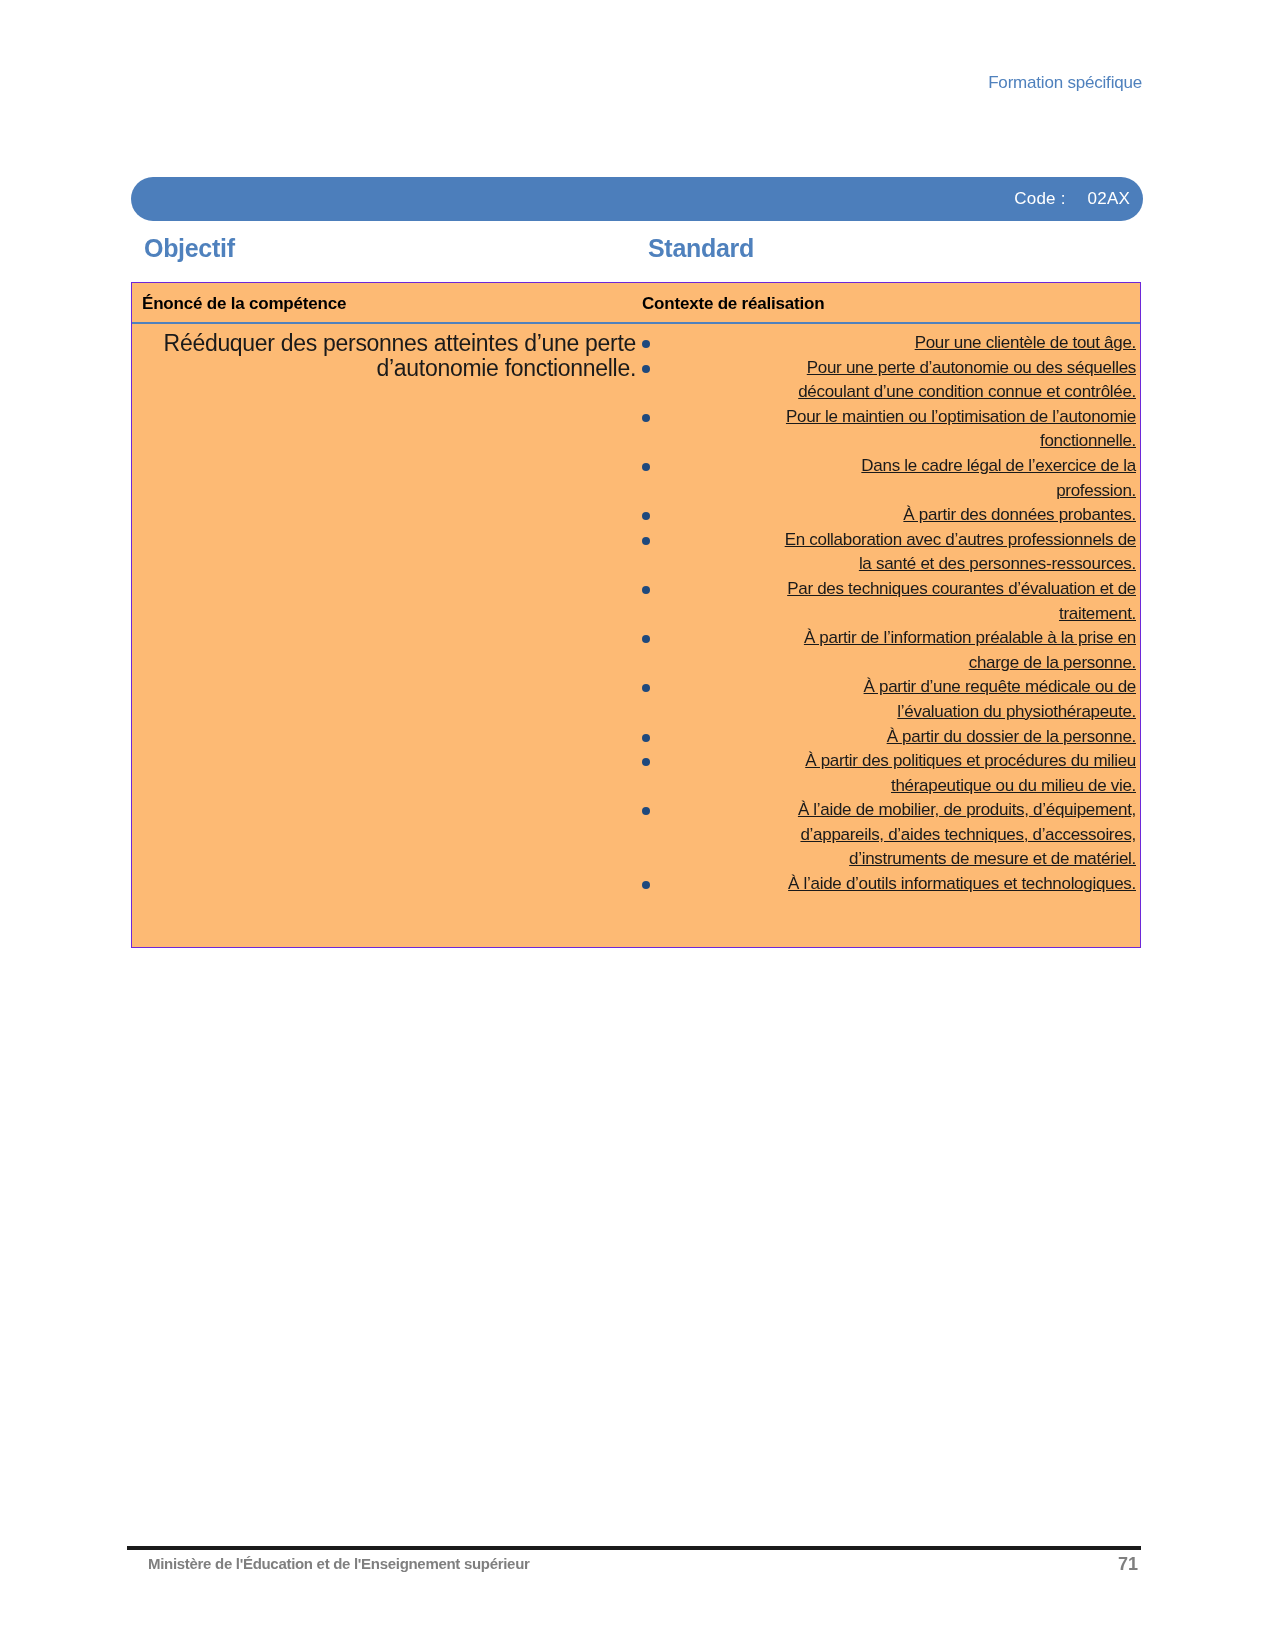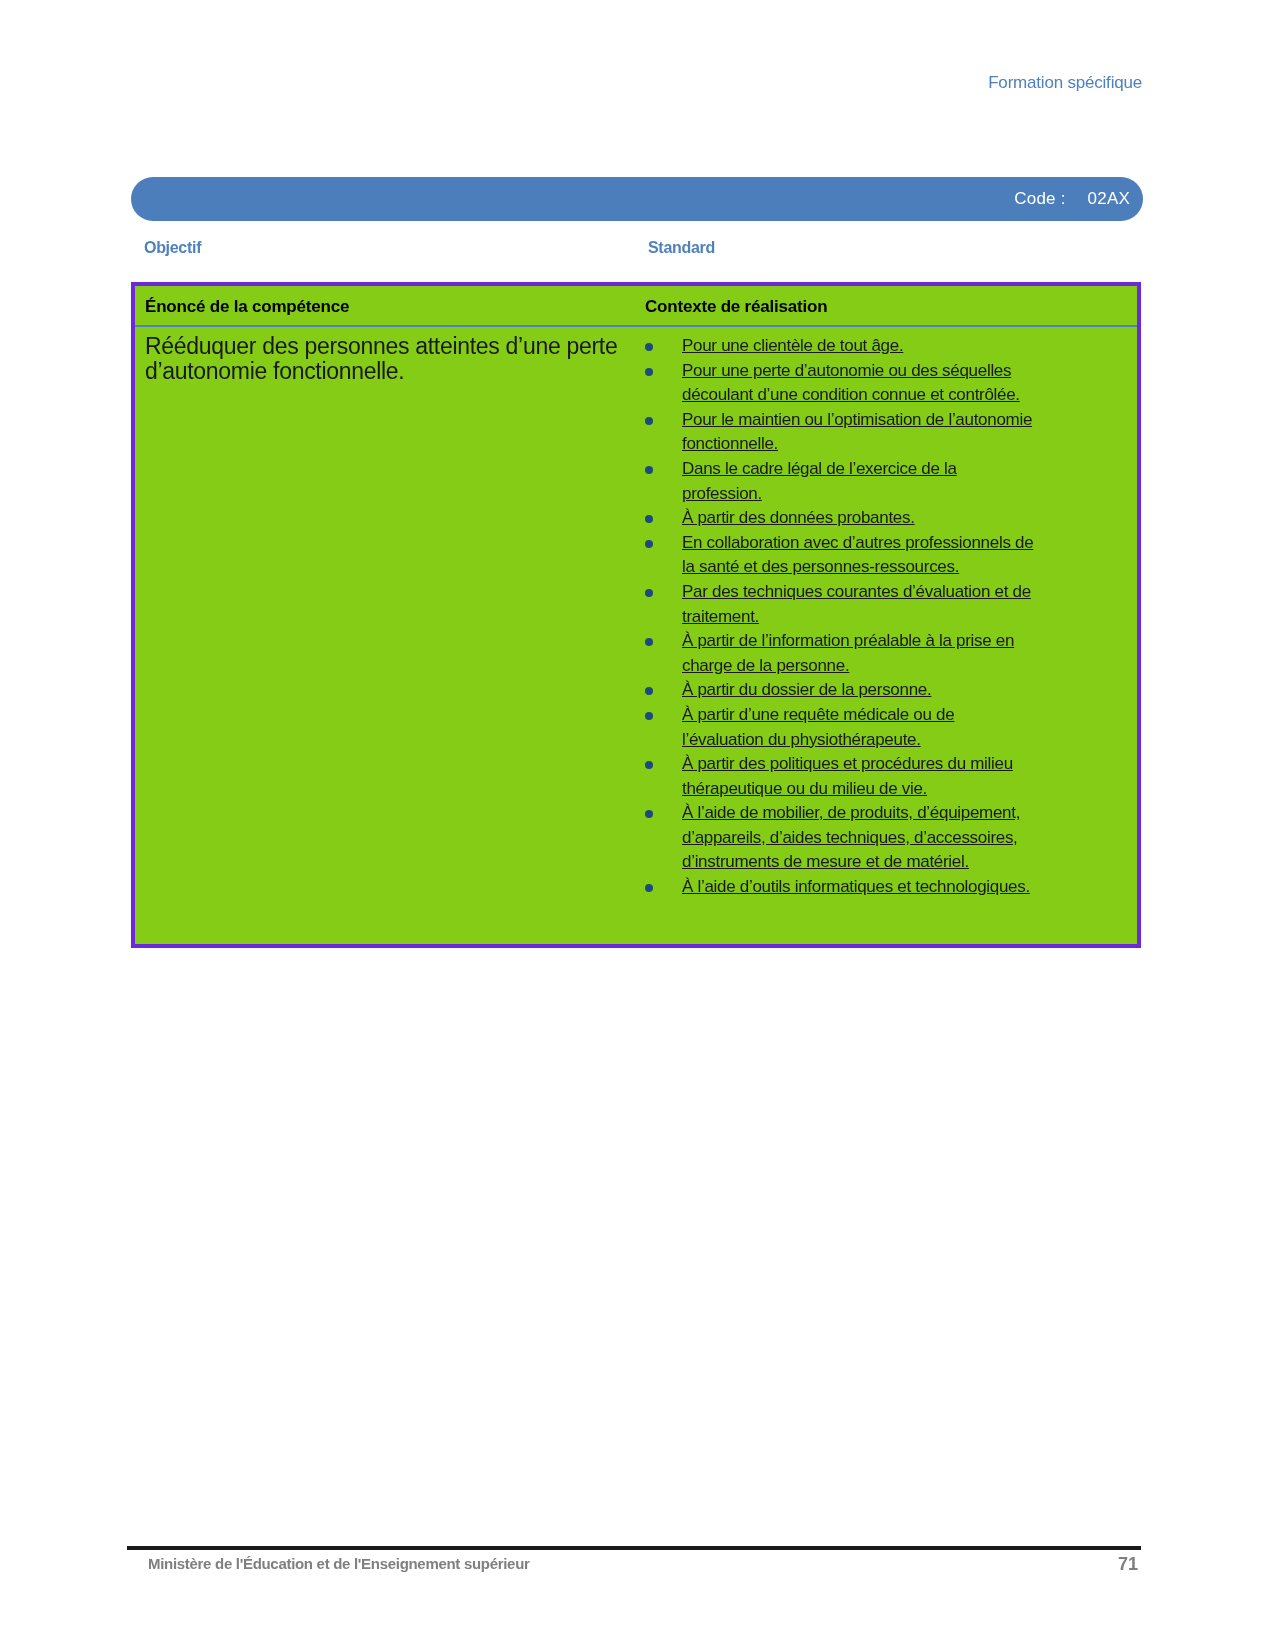--- a/index.html
+++ b/index.html
@@ -8,20 +8,21 @@
     background: #ffffff;
   }
   .page {
     position: relative;
     width: 1275px;
     height: 1650px;
     background: #ffffff;
     font-family: "Liberation Sans", "DejaVu Sans", sans-serif;
     color: #1a1a1a;
     overflow: hidden;
+    text-align: right;
   }
 
   
   .formation-label {
     position: absolute;
     top: 72px;
     right: 133px;
     font-size: 17px;
     line-height: 22px;
     color: #4f81bd;
@@ -45,39 +46,39 @@
     font-size: 17px;
     letter-spacing: 0.2px;
     border-radius: 22px;
   }
   .code-bar .code-value { margin-left: 22px; }
 
   
   .heading {
     position: absolute;
     top: 234px;
-    font-size: 16px;
+    font-size: 25px;
     line-height: 28px;
     font-weight: bold;
     color: #4f81bd;
     letter-spacing: -0.3px;
   }
   .heading.objectif { left: 144px; }
   .heading.standard { left: 648px; }
 
   
   .comp-table {
     position: absolute;
     left: 131px;
     top: 282px;
     width: 1010px;
     height: 666px;
-    border: 4px solid #6d28d9;
+    border: 1px solid #6d28d9;
     box-sizing: border-box;
-    background: #84cc16;
+    background: #fdba74;
   }
   .comp-table .th {
     position: absolute;
     top: 11px;
     font-size: 17px;
     font-weight: bold;
     color: #000000;
     letter-spacing: -0.2px;
     white-space: nowrap;
   }
@@ -241,28 +242,28 @@
           <span class="bullet-col">
             <span class="bullet-dot"></span>
           </span>
           <span class="bullet-text">À partir de l’information préalable à la prise en
 charge de la personne.</span>
         </li>
       <li>
           <span class="bullet-col">
             <span class="bullet-dot"></span>
           </span>
-          <span class="bullet-text">À partir du dossier de la personne.</span>
-        </li>
-      <li>
-          <span class="bullet-col">
-            <span class="bullet-dot"></span>
-          </span>
           <span class="bullet-text">À partir d’une requête médicale ou de
 l’évaluation du physiothérapeute.</span>
+        </li>
+      <li>
+          <span class="bullet-col">
+            <span class="bullet-dot"></span>
+          </span>
+          <span class="bullet-text">À partir du dossier de la personne.</span>
         </li>
       <li>
           <span class="bullet-col">
             <span class="bullet-dot"></span>
           </span>
           <span class="bullet-text">À partir des politiques et procédures du milieu
 thérapeutique ou du milieu de vie.</span>
         </li>
       <li>
           <span class="bullet-col">

